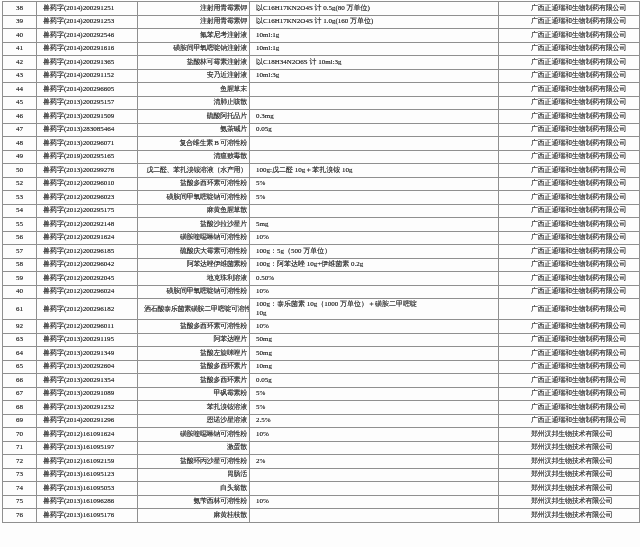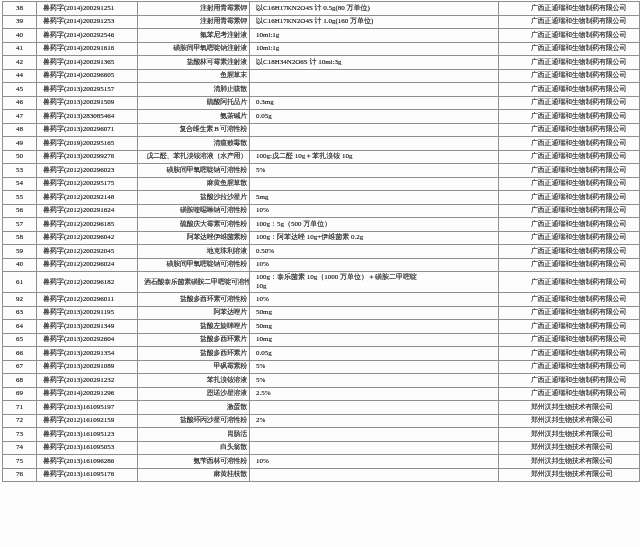--- a/index.html
+++ b/index.html
@@ -83,20 +83,27 @@
         </tr>
 
         <tr>
           <td class="c-no">42</td>
           <td class="c-approval">兽药字(2014)200291365</td>
           <td class="c-name">盐酸林可霉素注射液</td>
           <td class="c-spec">以C18H34N2O6S 计 10ml:3g</td>
           <td class="c-company">广西正通瑞和生物制药有限公司</td>
         </tr>
 
+        <tr>
+          <td class="c-no">43</td>
+          <td class="c-approval">兽药字(2014)200291152</td>
+          <td class="c-name">安乃近注射液</td>
+          <td class="c-spec">10ml:3g</td>
+          <td class="c-company">广西正通瑞和生物制药有限公司</td>
+        </tr>
 
         <tr>
           <td class="c-no">44</td>
           <td class="c-approval">兽药字(2014)200296605</td>
           <td class="c-name">鱼腥草末</td>
           <td class="c-spec"></td>
           <td class="c-company">广西正通瑞和生物制药有限公司</td>
         </tr>
 
         <tr>
@@ -141,20 +148,27 @@
 
         <tr>
           <td class="c-no">50</td>
           <td class="c-approval">兽药字(2013)200299276</td>
           <td class="c-name">戊二醛、苯扎溴铵溶液（水产用）</td>
           <td class="c-spec">100g:戊二醛 10g＋苯扎溴铵 10g</td>
           <td class="c-company">广西正通瑞和生物制药有限公司</td>
         </tr>
 
 
+        <tr>
+          <td class="c-no">52</td>
+          <td class="c-approval">兽药字(2012)200296010</td>
+          <td class="c-name">盐酸多西环素可溶性粉</td>
+          <td class="c-spec">5%</td>
+          <td class="c-company">广西正通瑞和生物制药有限公司</td>
+        </tr>
 
         <tr>
           <td class="c-no">53</td>
           <td class="c-approval">兽药字(2012)200296023</td>
           <td class="c-name">磺胺间甲氧嘧啶钠可溶性粉</td>
           <td class="c-spec">5%</td>
           <td class="c-company">广西正通瑞和生物制药有限公司</td>
         </tr>
 
         <tr>
@@ -279,20 +293,27 @@
         </tr>
 
         <tr>
           <td class="c-no">69</td>
           <td class="c-approval">兽药字(2014)200291296</td>
           <td class="c-name">恩诺沙星溶液</td>
           <td class="c-spec">2.5%</td>
           <td class="c-company">广西正通瑞和生物制药有限公司</td>
         </tr>
 
+        <tr>
+          <td class="c-no">70</td>
+          <td class="c-approval">兽药字(2012)161091624</td>
+          <td class="c-name">磺胺喹噁啉钠可溶性粉</td>
+          <td class="c-spec">10%</td>
+          <td class="c-company">郑州汉邦生物技术有限公司</td>
+        </tr>
 
         <tr>
           <td class="c-no">71</td>
           <td class="c-approval">兽药字(2013)161095197</td>
           <td class="c-name">激蛋散</td>
           <td class="c-spec"></td>
           <td class="c-company">郑州汉邦生物技术有限公司</td>
         </tr>
 
         <tr>

